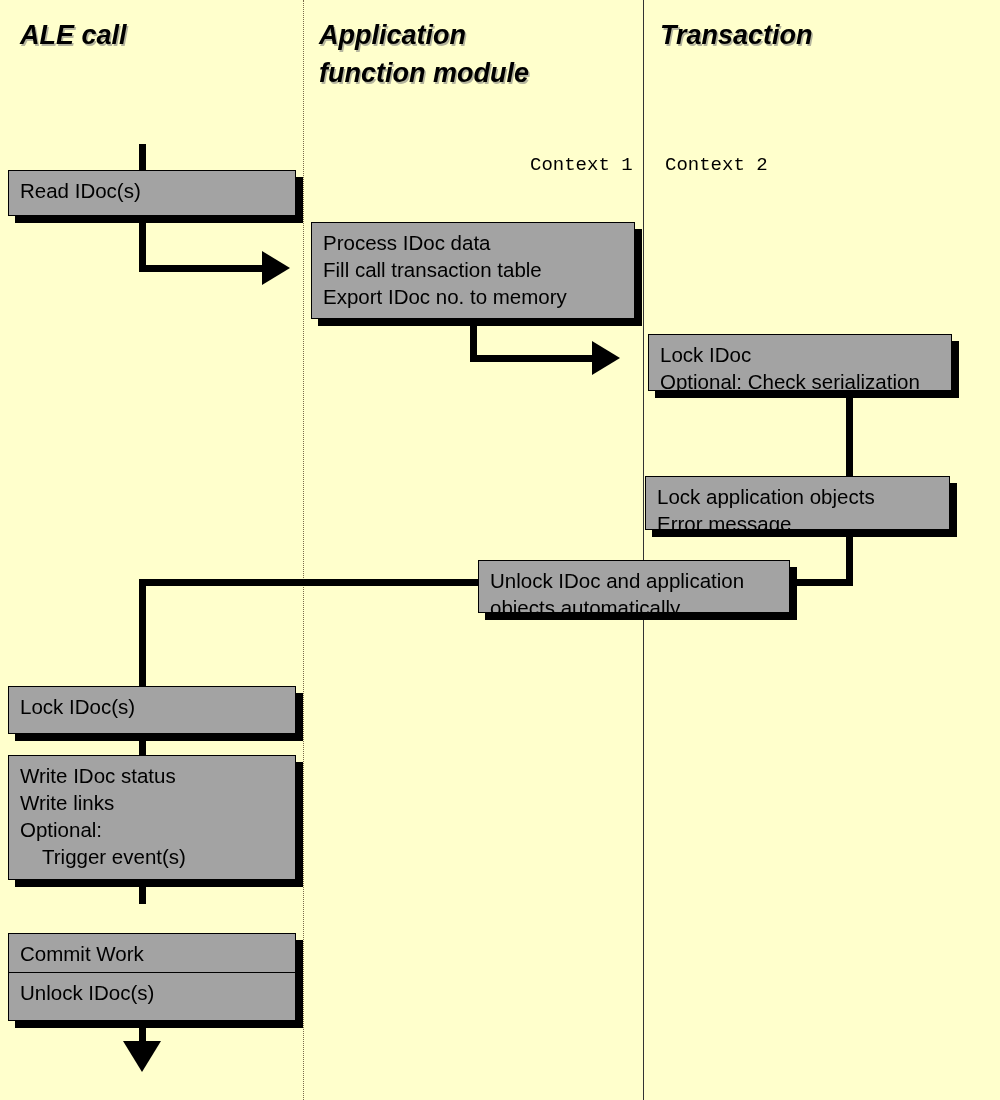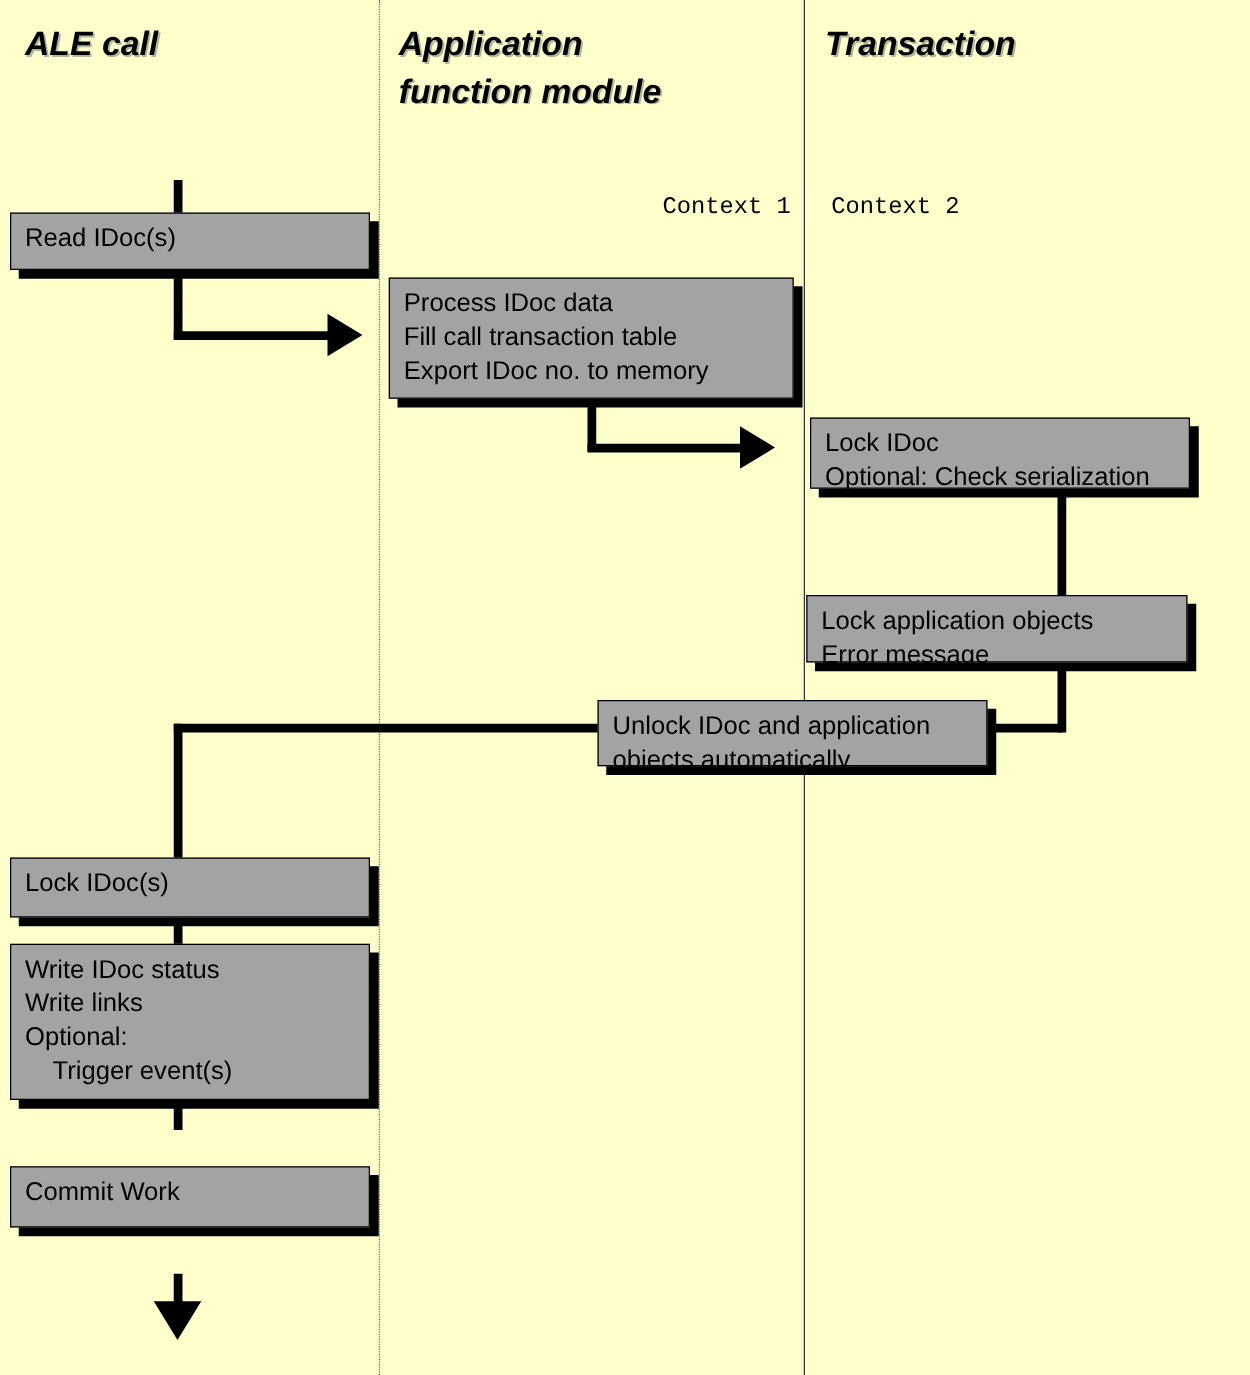--- a/index.html
+++ b/index.html
@@ -178,17 +178,20 @@
   </div>
 
   <div class="vline" style="left:139px; top:878px; height:26px;"></div>
 
   <div class="box" style="left:8px; top:933px; width:288px; height:49px;">
     <div class="line">Commit Work</div>
   </div>
 
   <div class="vline" style="left:139px; top:948px; height:26px;"></div>
 
+  <div class="box" style="left:8px; top:972px; width:288px; height:49px;">
+    <div class="line">Unlock IDoc(s)</div>
+  </div>
 
   <div class="vline" style="left:139px; top:1019px; height:25px;"></div>
   <div class="arrow-down" style="left:123px; top:1041px;"></div>
 
 </div>
 
 </body></html>

